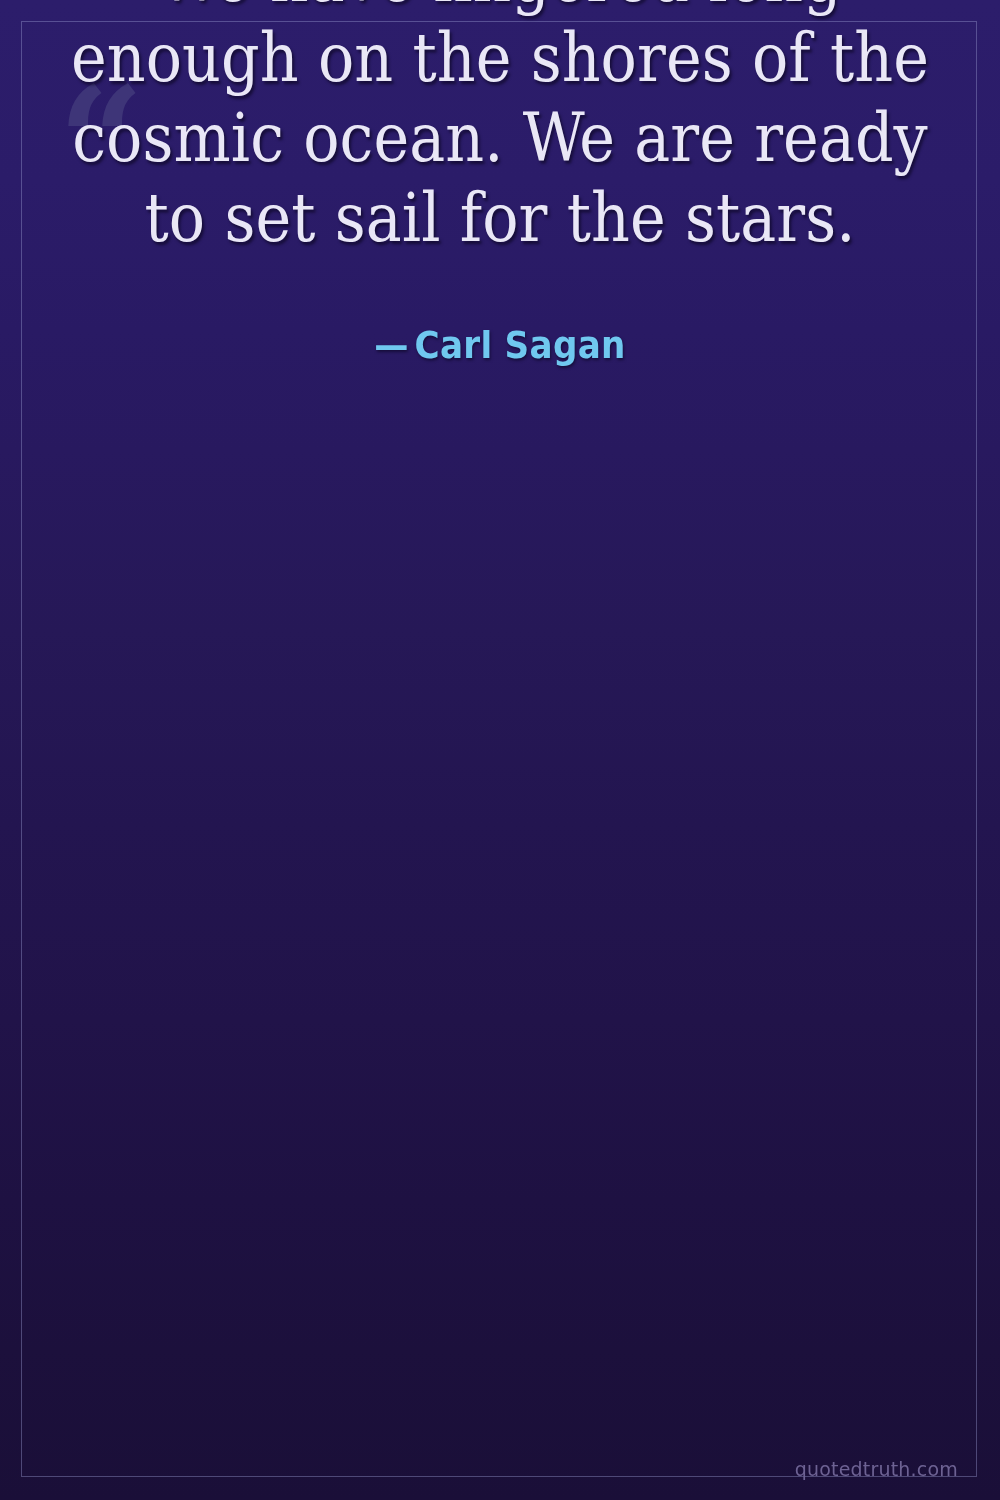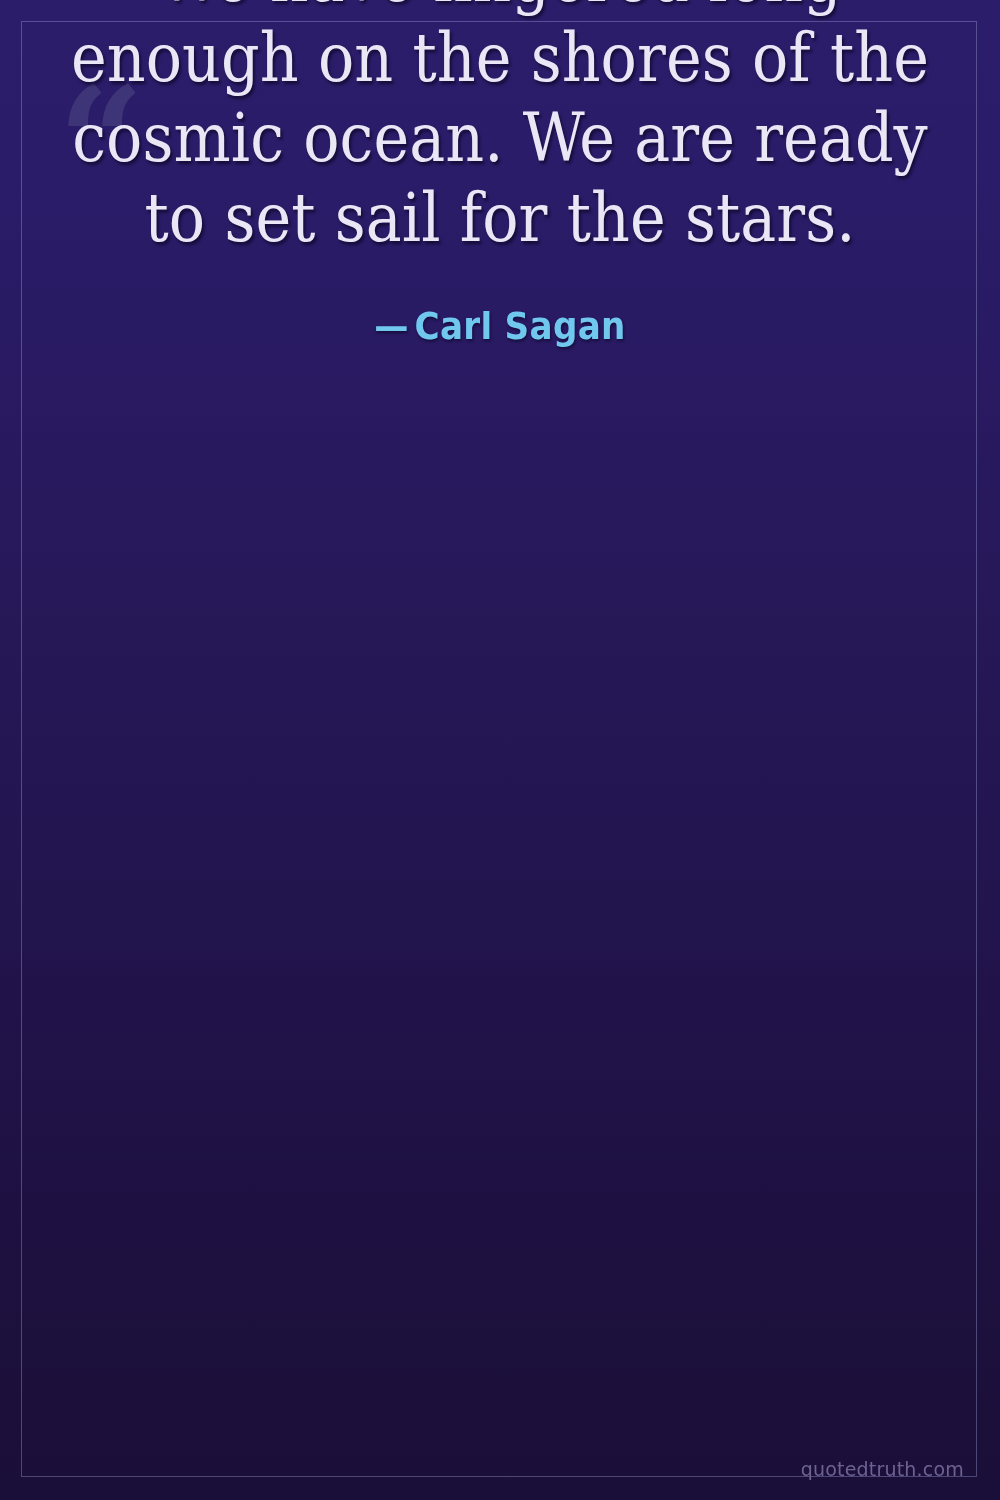--- a/index.html
+++ b/index.html
@@ -81,38 +81,38 @@
     font-size: 67px;
     font-weight: 400;
     line-height: 1.195;
     letter-spacing: 0.1px;
     text-shadow: 2px 3px 3px rgba(8, 4, 26, 0.62);
     margin: 0;
     padding: 0 6px;
   }
 
   #attribution {
-    margin-top: 46px;
+    margin-top: 65px;
     color: #70c8ef;
     font-family: "DejaVu Sans Condensed", "DejaVu Sans", "Liberation Sans", sans-serif;
     font-size: 38px;
     font-weight: 700;
     letter-spacing: 0.3px;
     text-shadow: 1px 2px 3px rgba(8, 4, 26, 0.55);
   }
 
   #attribution .dash {
     letter-spacing: 0;
     padding-right: 6px;
   }
 
   
   #watermark {
     position: absolute;
-    right: 36px;
+    right: 42px;
     bottom: 20px;
     color: #6d6293;
     font-family: "DejaVu Sans", "Liberation Sans", sans-serif;
     font-size: 19px;
     font-weight: 400;
     letter-spacing: 0.2px;
   }
 </style>
 </head>
 <body>

